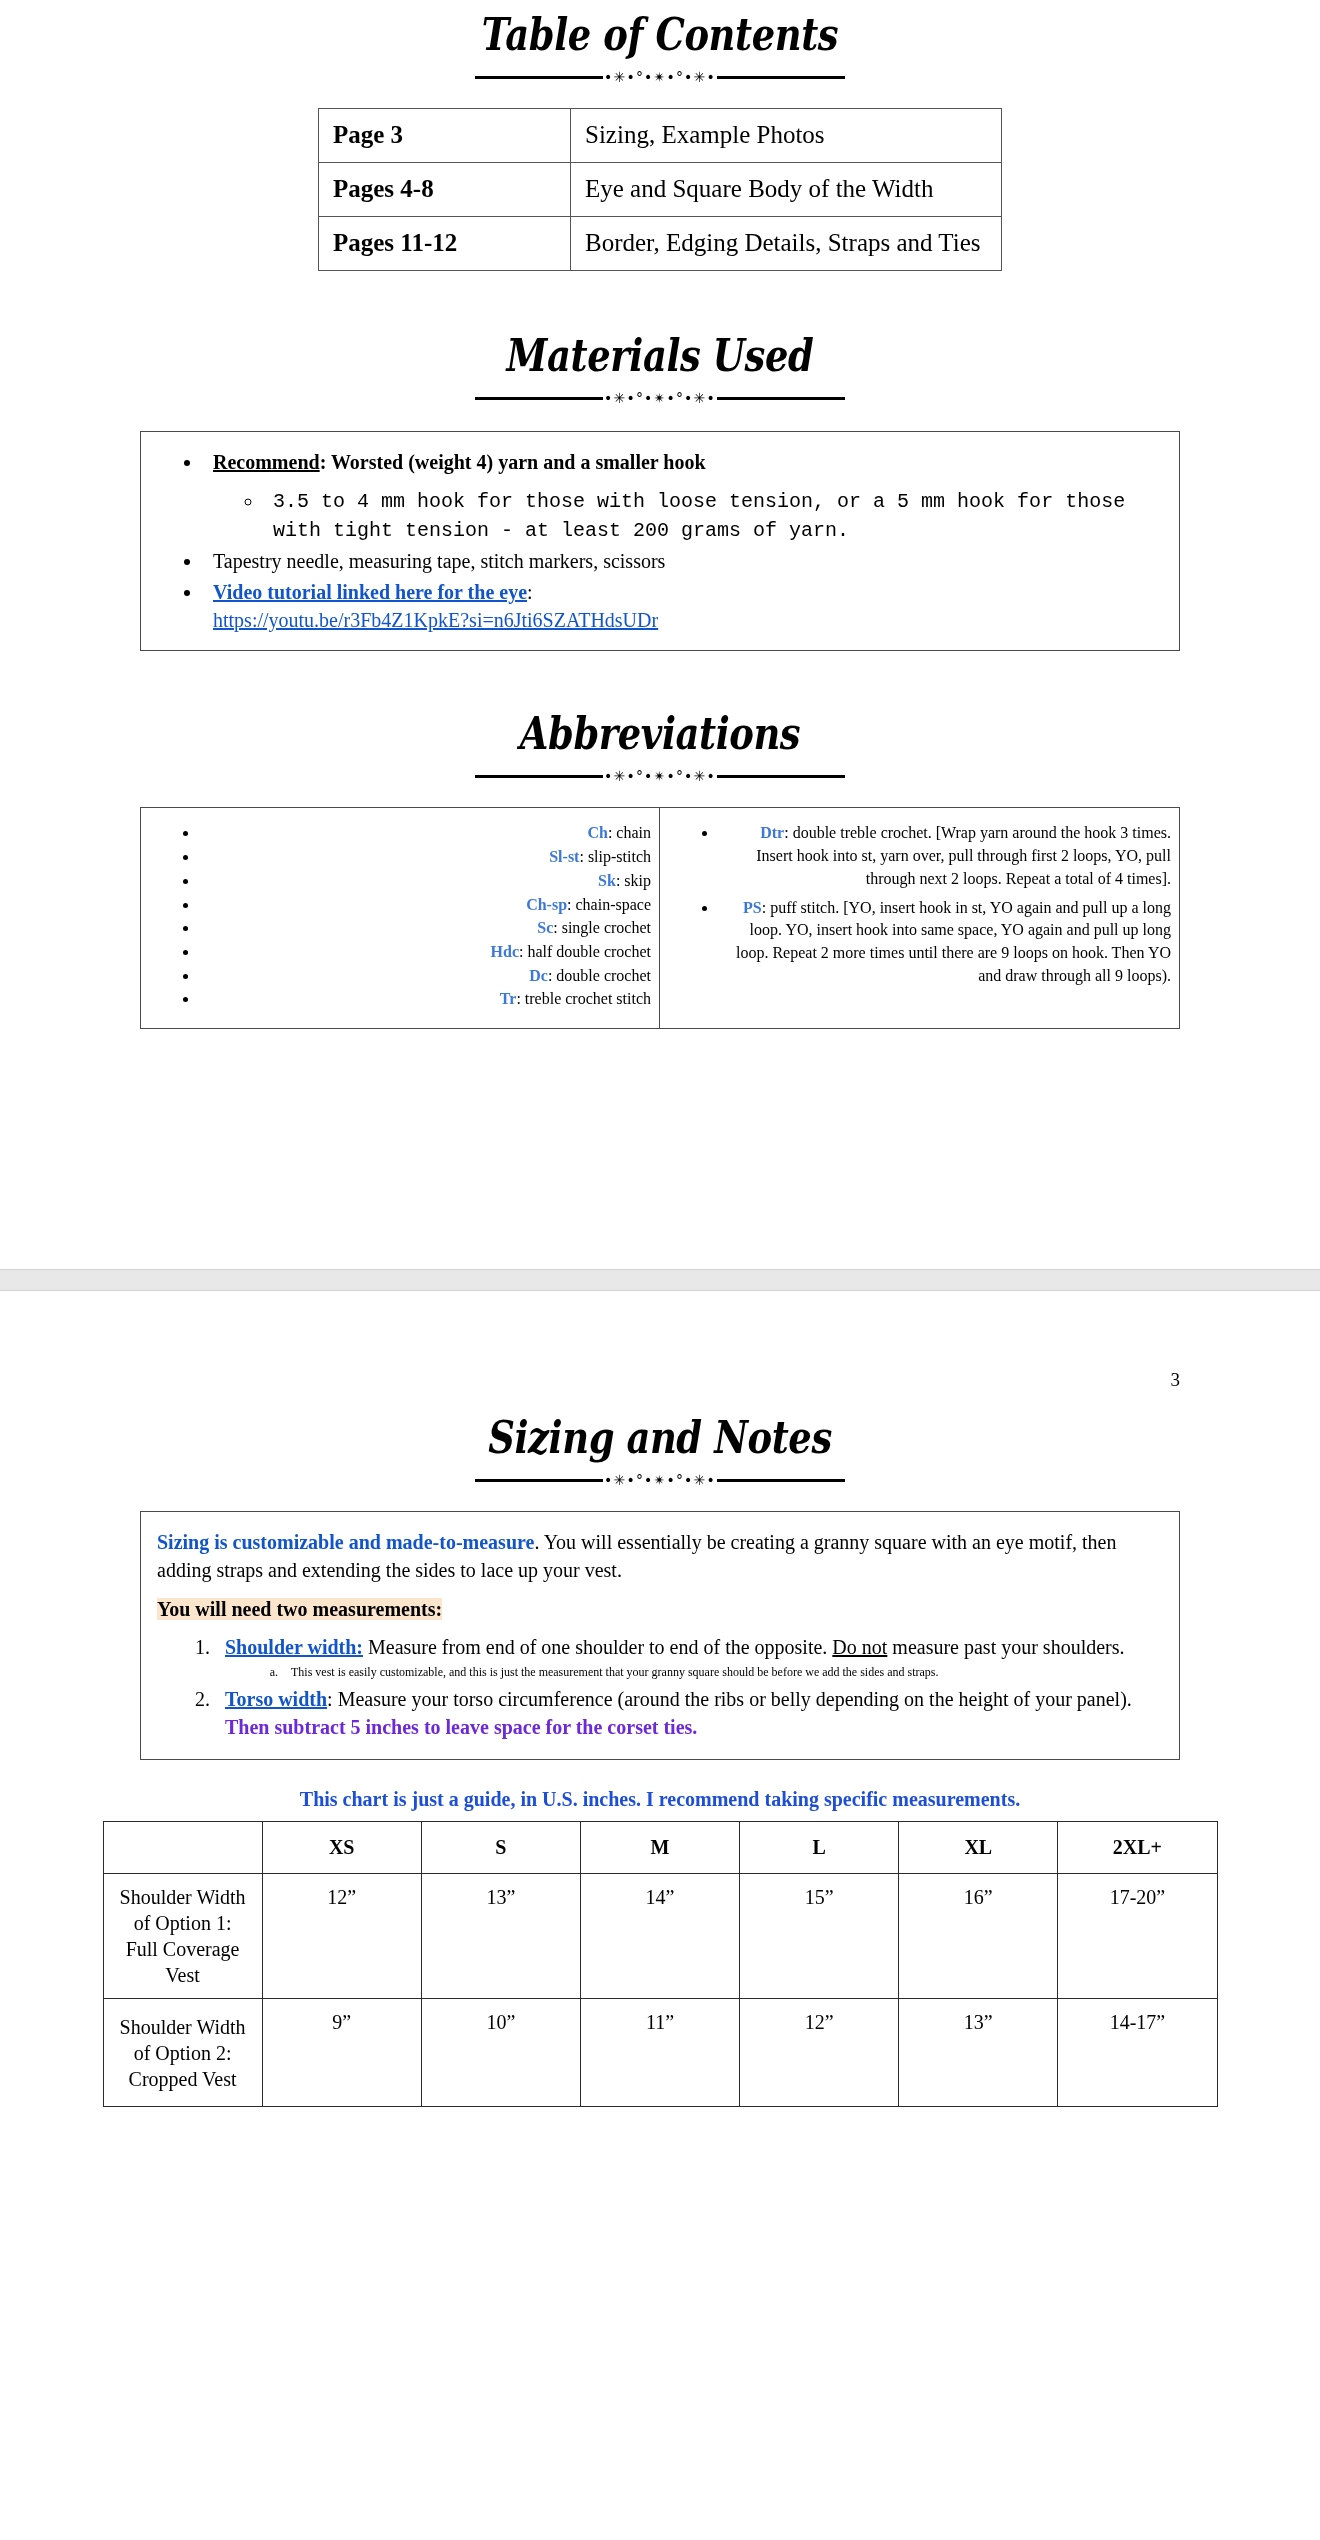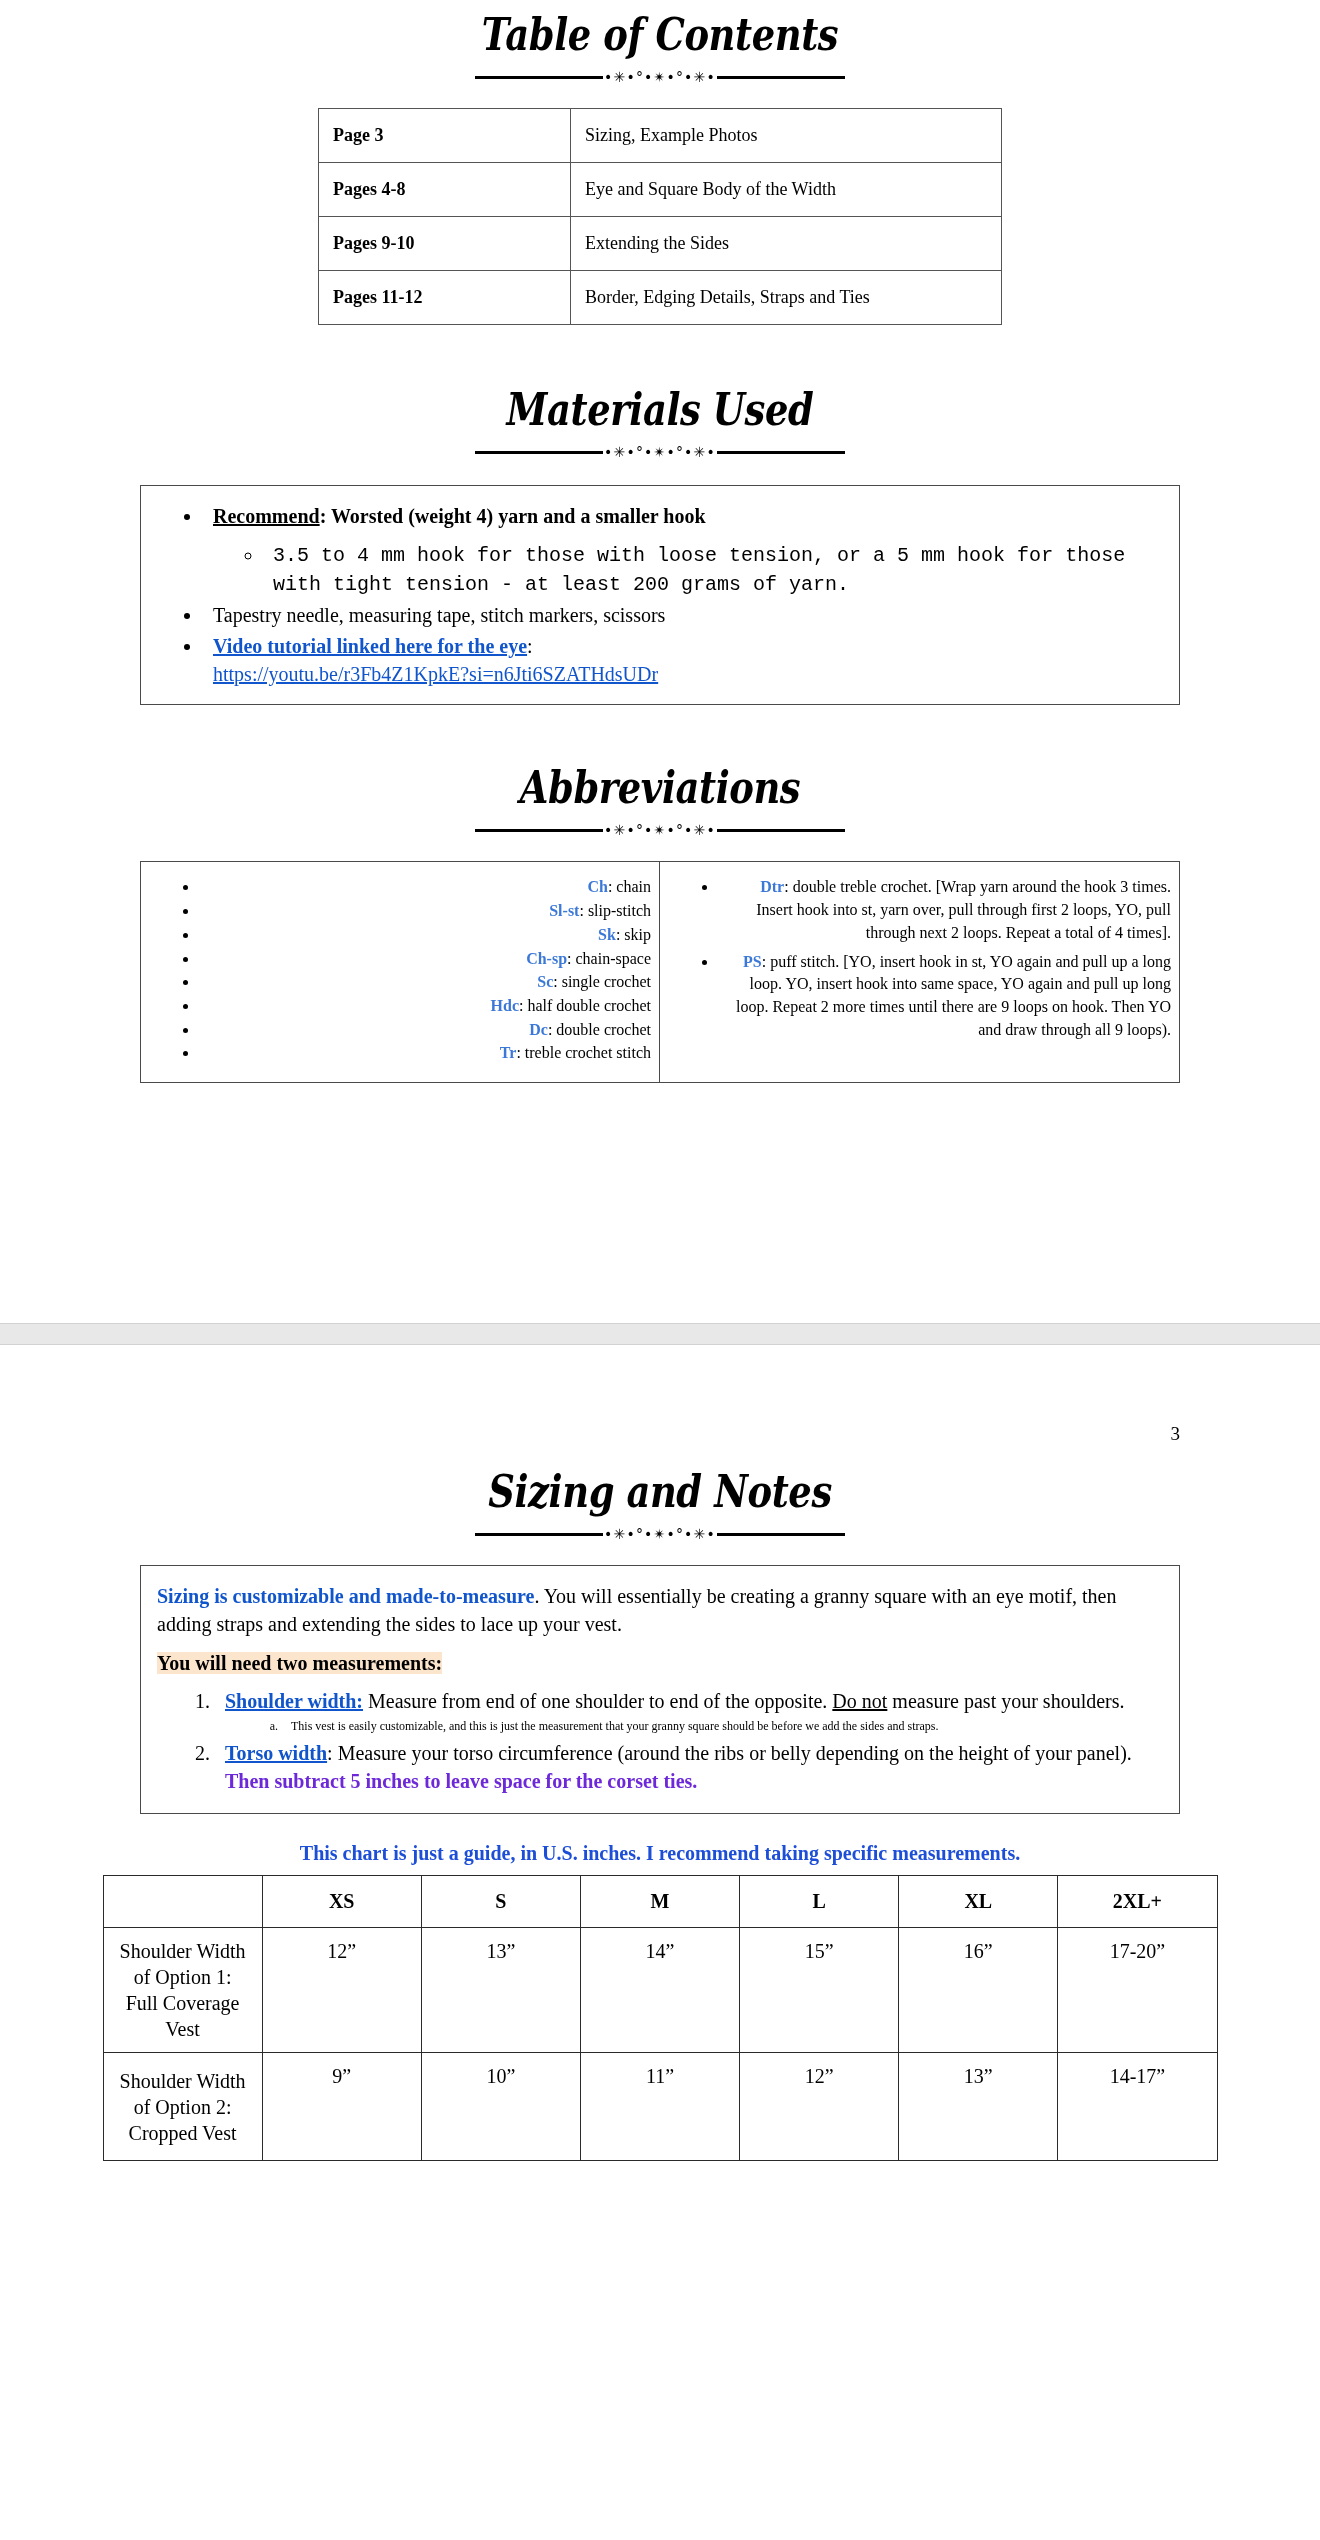--- a/index.html
+++ b/index.html
@@ -71,21 +71,21 @@
   
   .toc {
     border-collapse: collapse;
     width: 684px;
     margin: 22px auto 0 auto;
     table-layout: fixed;
   }
   .toc td {
     border: 1.5px solid #555;
     padding: 10px 14px;
-    font-size: 18px;
+    font-size: 25px;
     line-height: 1.3;
     vertical-align: middle;
     height: 54px;
   }
   .toc td.lbl { width: 252px; font-weight: 700; }
   .toc td.val { font-weight: 400; }
 
   
   .mat-box {
     width: 1040px;
@@ -219,24 +219,20 @@
 
     <table class="toc">
       <tbody>
         <tr>
           <td class="lbl">Page 3</td>
           <td class="val">Sizing, Example Photos</td>
         </tr>
         <tr>
           <td class="lbl">Pages 4-8</td>
           <td class="val">Eye and Square Body of the Width</td>
-        </tr>
-        <tr>
-          <td class="lbl">Pages 9-10</td>
-          <td class="val">Extending the Sides</td>
         </tr>
         <tr>
           <td class="lbl">Pages 11-12</td>
           <td class="val">Border, Edging Details, Straps and Ties</td>
         </tr>
       </tbody>
     </table>
   </div>
 
   <div style="padding-top:62px;">

